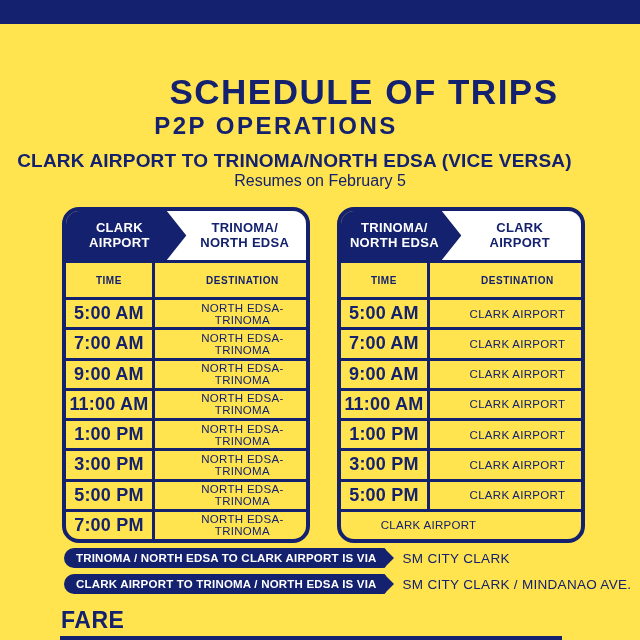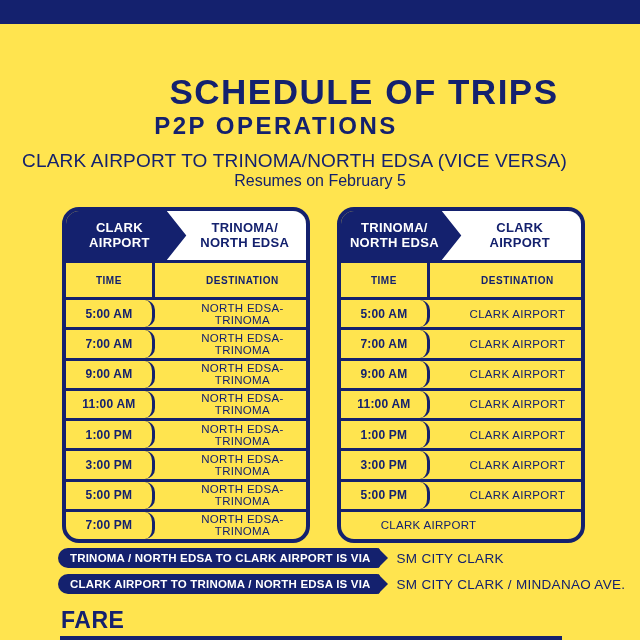--- a/index.html
+++ b/index.html
@@ -23,21 +23,21 @@
   .main-title{
     position:absolute;top:72px;left:0;width:640px;
     text-align:center;font-size:35px;font-weight:bold;letter-spacing:1.5px;margin-left:44px;
   }
   .sub-title{
     position:absolute;top:112px;left:0;width:552px;
     text-align:center;font-size:24px;font-weight:bold;letter-spacing:2.5px;
   }
   .route-heading{
     position:absolute;top:150px;left:0;width:589px;
-    text-align:center;font-size:19px;font-weight:normal;letter-spacing:0.2px;
+    text-align:center;font-size:19px;font-weight:bold;letter-spacing:0.2px;
   }
   .resume-note{
     position:absolute;top:172px;left:0;width:640px;
     text-align:center;font-size:16px;
   }
   .tables{
     position:absolute;top:207px;left:62px;width:523px;height:320px;
     display:flex;gap:27px;
   }
   .table-card{
@@ -78,24 +78,24 @@
   }
   .tc-dest{
     width:63%;
     padding-left:24px;
   }
   .col-header .tcell{
     font-weight:bold;font-size:10px;letter-spacing:0.5px;
   }
   .rows{flex:1;display:flex;flex-direction:column;}
   .trow{flex:1;display:flex;border-top:3px solid var(--navy);}
-  .trow .tc-time{font-weight:bold;font-size:12px;letter-spacing:0.2px;border-radius:10px;}
+  .trow .tc-time{font-weight:bold;font-size:18px;letter-spacing:0.2px;}
   .trow .tc-dest{font-size:11.5px;letter-spacing:0.3px;}
   .note{
-    position:absolute;left:58px;display:flex;align-items:center;gap:17px;height:20px;
+    position:absolute;left:64px;display:flex;align-items:center;gap:17px;height:20px;
   }
   .note-1{top:548px;}
   .note-2{top:574px;}
   .pill{
     position:relative;background:var(--navy);color:var(--white);
     height:20px;display:flex;align-items:center;
     font-weight:bold;font-size:11.5px;letter-spacing:0.2px;
     padding:0 9px 0 12px;border-radius:10px 3px 3px 10px;
   }
   .pill-arrow{

